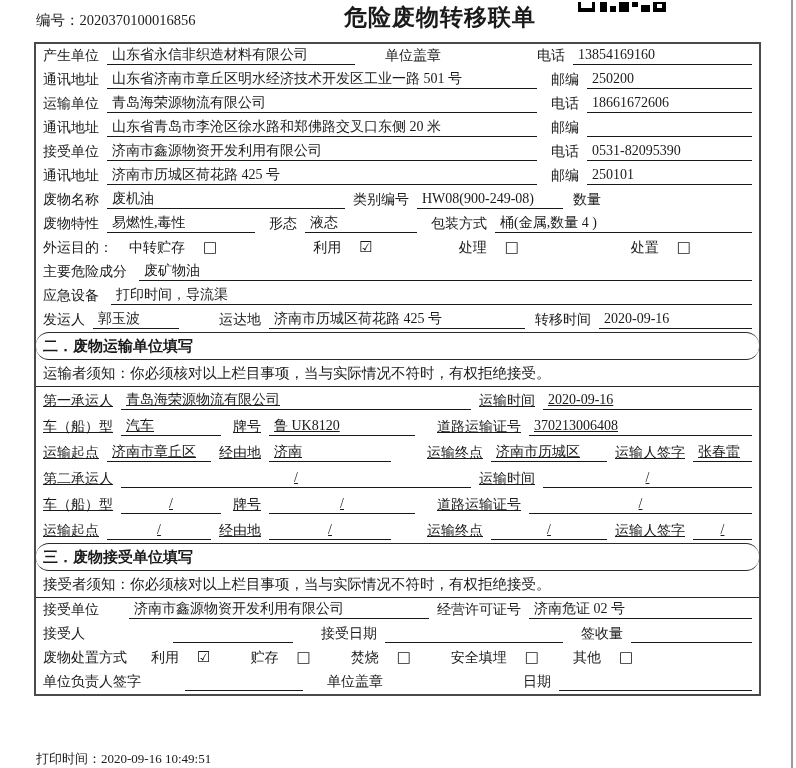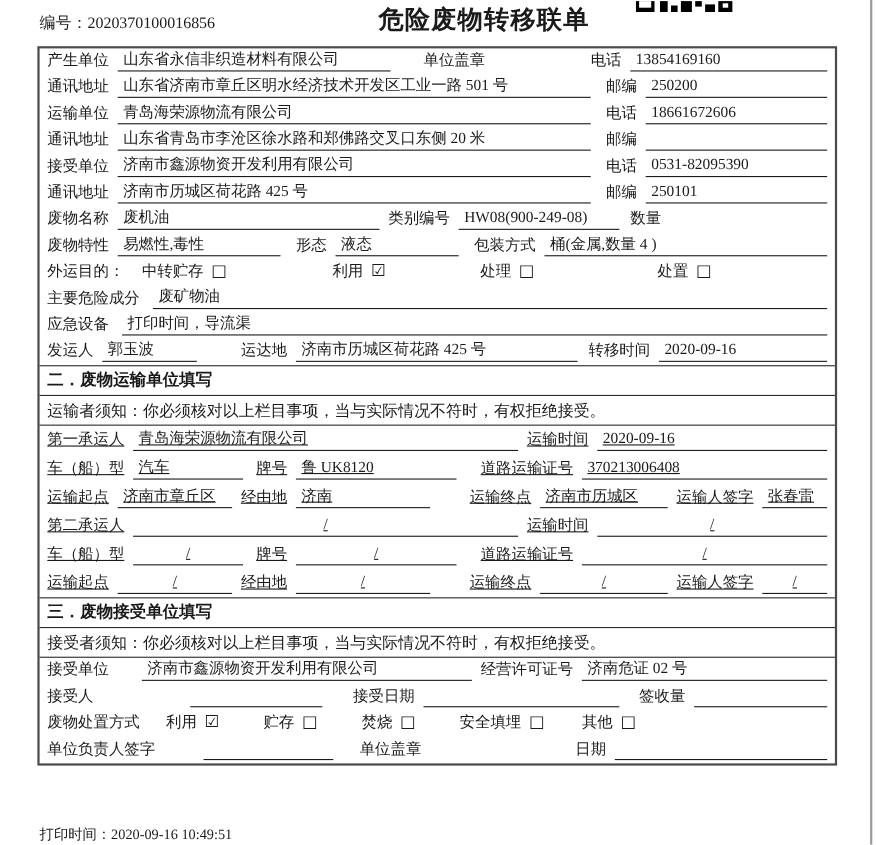--- a/index.html
+++ b/index.html
@@ -12,32 +12,32 @@
   .hdr-title{position:absolute;left:100px;top:2px;width:680px;text-align:center;
     font-family:"Liberation Sans","DejaVu Sans",sans-serif;
     font-weight:700;font-size:23px;letter-spacing:1px;}
   .qr{position:absolute;left:578px;top:0;}
   .edge-line{position:absolute;left:791px;top:0;width:2px;height:768px;background:#9a9a9a;}
 
   .form{position:absolute;left:34px;top:42px;width:723px;border:2px solid #4a4a4a;background:#fff;}
   .sec-h{font-family:"Liberation Sans","DejaVu Sans",sans-serif;font-weight:700;
     font-size:15px;line-height:26px;height:26px;padding-left:7px;
     border-bottom:1px solid #2a2a2a;white-space:nowrap;}
-  .sec-h.bt{border-top:1px solid #2a2a2a;}
+  .sec-h.bt{border-top:1px solid #2a2a2a;border-radius:13px;}
   .notice{height:26px;display:flex;align-items:center;padding-left:7px;
     border-bottom:1px solid #2a2a2a;font-size:14.5px;white-space:nowrap;}
   .r{display:flex;align-items:flex-end;padding:0 7px 3px 7px;box-sizing:border-box;white-space:nowrap;}
   .r1{height:24px;} .r2{height:26px;text-decoration:underline;} .r3{height:24px;}
   .l{flex:0 0 auto;line-height:17px;padding-bottom:1px;}
   .u{flex:0 0 auto;border-bottom:1px solid #1a1a1a;line-height:17px;padding:0 5px 1px 5px;
      box-sizing:border-box;overflow:hidden;}
   .u.g{flex:1 1 auto;}
   .u.c{text-align:center;}
   .sp{flex:0 0 auto;display:inline-block;}
-  .opt{flex:0 0 auto;display:flex;gap:7px;line-height:17px;padding-bottom:1px;}
+  .opt{flex:0 0 auto;display:flex;align-items:flex-end;gap:18px;line-height:17px;padding-bottom:1px;}
   .box{font-family:"DejaVu Sans",sans-serif;font-size:15px;line-height:15px;padding-bottom:1px;}
   .footer{position:absolute;left:36px;top:750px;font-size:13px;white-space:nowrap;}
 </style>
 </head>
 <body>
 
 <div class="hdr-no"><span>编号：</span><span>2020370100016856</span></div>
 <div class="hdr-title">危险废物转移联单</div>
 <div class="qr">
   <svg width="88" height="10" viewBox="0 0 88 10" xmlns="http://www.w3.org/2000/svg">

